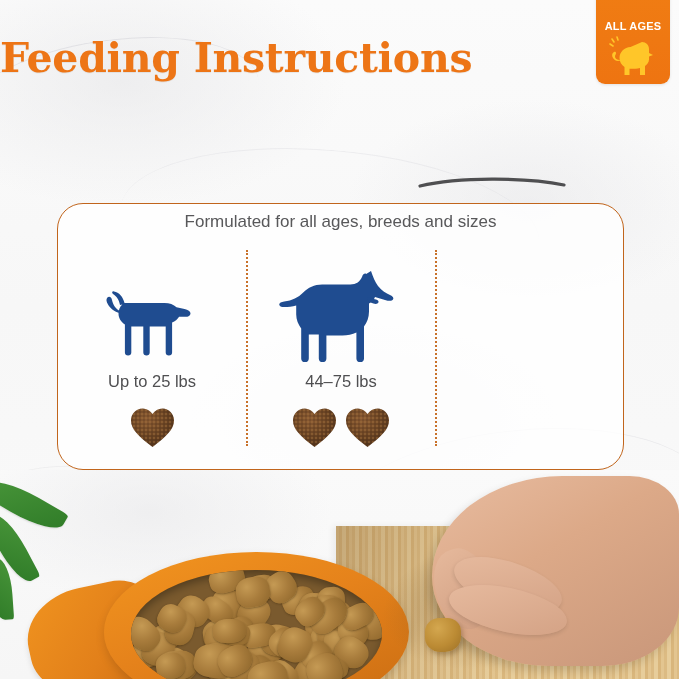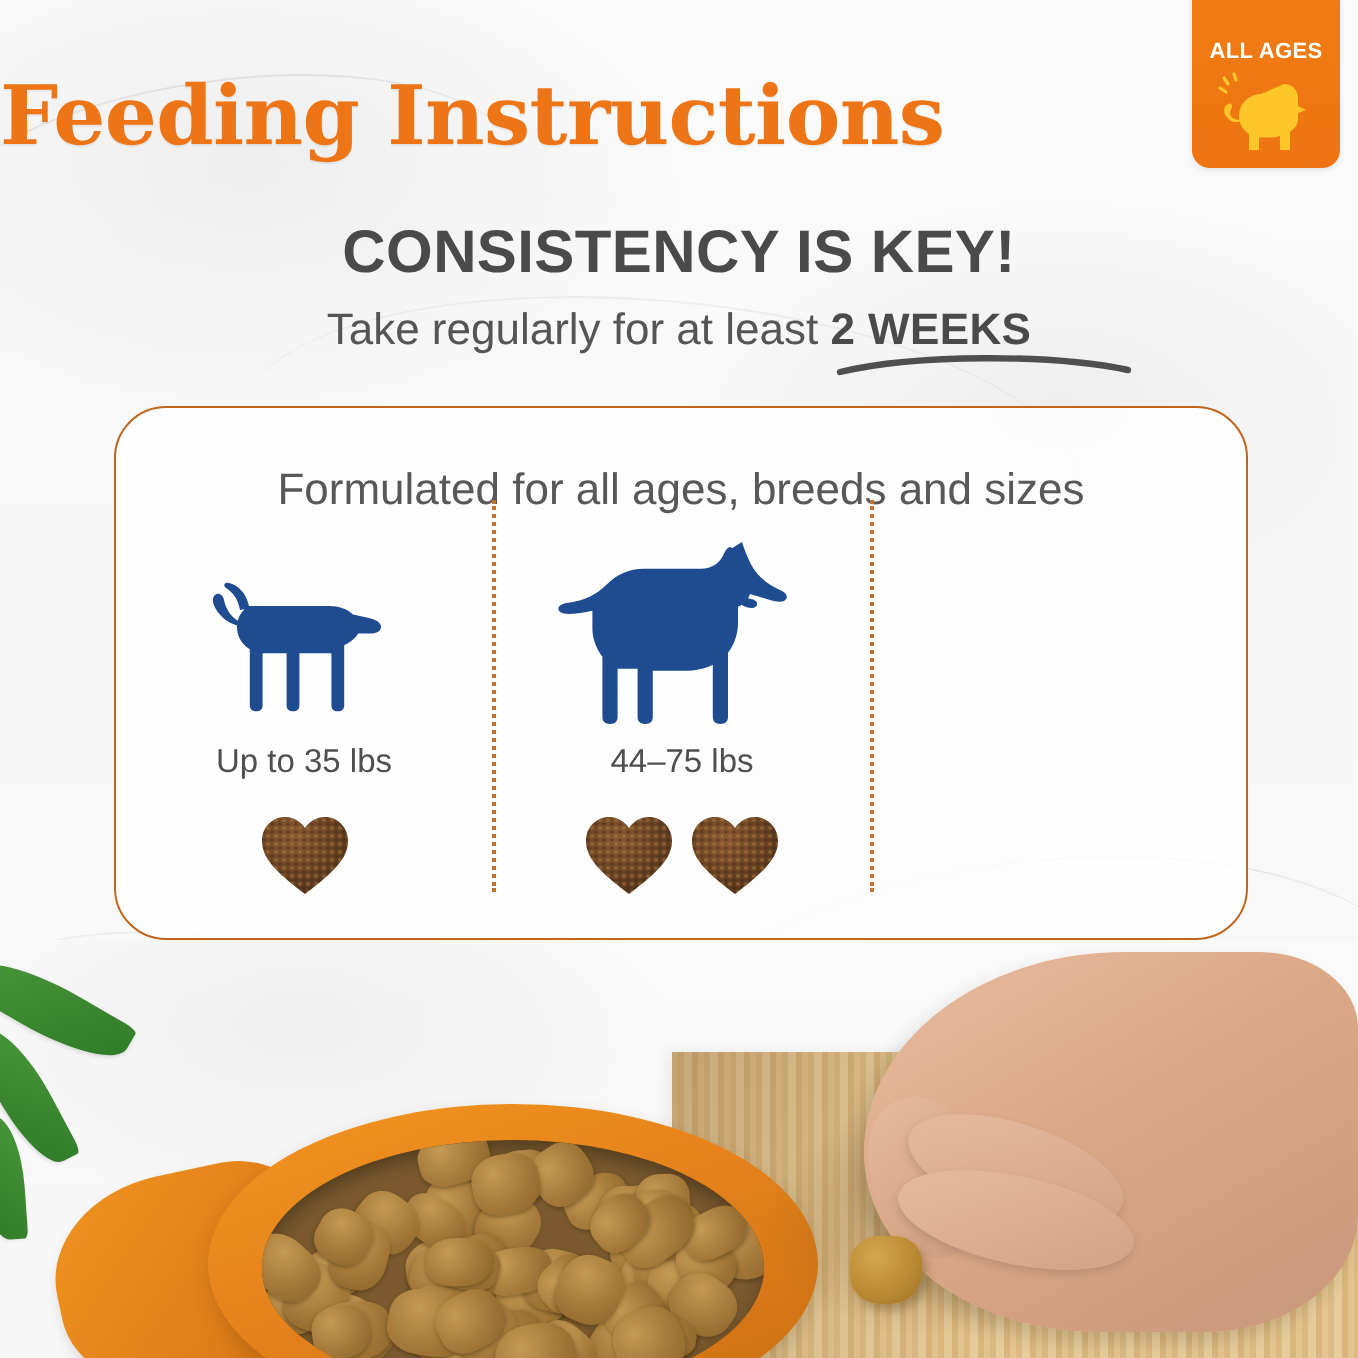--- a/index.html
+++ b/index.html
@@ -62,22 +62,22 @@
   }
   .badge-dog{position:absolute;left:13px;top:40px;width:48px;height:42px;}
 
   
   .card{
     position:absolute;left:57px;top:203px;width:565px;height:265px;
     border:1.6px solid #C1651C;border-radius:26px;
     background:rgba(255,255,255,.82);
   }
   .card-head{
-    position:absolute;left:0;top:28px;width:565px;text-align:center;
-    font-size:22px;color:#58585A;
+    position:absolute;left:0;top:8px;width:565px;text-align:center;
+    font-size:17px;color:#58585A;
   }
   .divider{
     position:absolute;top:46px;width:0;height:196px;
     border-left:2.5px dotted #C8712A;
   }
   .d1{left:188px;}
   .d2{left:377px;}
 
   .col{position:absolute;top:46px;width:188px;height:208px;}
   .c1{left:0;}
@@ -184,24 +184,20 @@
 <body>
 
 <div class="canvas">
 
   <div class="vein v1"></div>
   <div class="vein v2"></div>
   <div class="vein v3"></div>
   <div class="vein v4"></div>
 
   <div class="title">Feeding Instructions</div>
-  <div class="subtitle">CONSISTENCY IS KEY!</div>
-  <div class="tagline">
-    <span>Take regularly for at least </span><span class="strong">2 WEEKS</span>
-  </div>
   <svg class="swoosh" viewBox="0 0 148 14">
     <path d="M2,11 C40,2 108,2 146,10" stroke="#4F4F51" stroke-width="3.2" fill="none" stroke-linecap="round"></path>
   </svg>
 
   <div class="badge">
     <div class="badge-text">ALL AGES</div>
     <svg class="badge-dog" viewBox="0 0 48 42">
       <path fill="#FFC629" d="M33,6 c4,0 7,3 7,7 l0,4 l4,2 l-4,1.5 l0,3 c0,3 -2,5 -4,6.5 l0,9 l-5,0 l0,-7 c-1.5,.5 -3,.7 -4.5,.7 l-6,0 l0,6.3 l-5,0 l0,-8 c-3,-2 -5,-5 -5,-9 c0,-6 5,-11 11,-11 z"></path>
       <path fill="#FFC629" d="M12,24 c-3,2 -6,1 -8,-2 c-1.5,-2.5 -1,-5 1,-6 c1,-.5 2,0 2,1 c0,1.5 -1,2 -1,3.5 c0,2 2,3.5 5,3.5 z"></path>
       <g stroke="#FFC629" stroke-width="1.6" stroke-linecap="round" fill="none">
@@ -223,21 +219,21 @@
           <path fill="#1F4C90" d="M24,18 c-1,-6 -4,-9 -7,-11 c-1.5,-1 -1,-3 1,-2.6 c5,1 9,5 10.5,11.6
             l40,0 c5,0 9,1.5 12,4.2 l8,1.8 c3.6,.8 6,2.4 6,4.4 c0,2 -2,3.4 -5.4,3.4 l-6,0
             c-1.6,2.6 -4,4.6 -7,5.8 l0,30 c0,2 -1.2,3 -3.2,3 c-2,0 -3.2,-1 -3.2,-3 l0,-26
             l-16,0 l0,26 c0,2 -1.2,3 -3.2,3 c-2,0 -3.2,-1 -3.2,-3 l0,-26 l-12,0 l0,26
             c0,2 -1.2,3 -3.2,3 c-2,0 -3.2,-1 -3.2,-3 l0,-28 c-4,-2.6 -6.4,-6.4 -6.4,-11
             c0,-3.6 1.4,-6.8 3.8,-9 z"></path>
           <path fill="#1F4C90" d="M24,24 c-4,-2 -7,-6 -8,-11 c-.6,-3 -3,-4 -4.6,-2.4 c-1.6,1.6 -1,4.4 .6,7
             c2.4,4 6,7 12,8.6 z"></path>
         </svg>
       </div>
-      <div class="col-label">Up to 35 lbs</div>
+      <div class="col-label">Up to 25 lbs</div>
       <div class="treats">
         <svg class="treat" viewBox="0 0 47 44">
           <defs>
             <radialGradient id="tg1" cx="38%" cy="28%" r="78%">
               <stop offset="0%" stop-color="#8A5A32"></stop>
               <stop offset="55%" stop-color="#6B4423"></stop>
               <stop offset="100%" stop-color="#4E3019"></stop>
             </radialGradient>
             <pattern id="tp1" width="4" height="4" patternUnits="userSpaceOnUse">
               <circle cx="1" cy="1" r="1" fill="#A8763F" opacity=".55"></circle>

